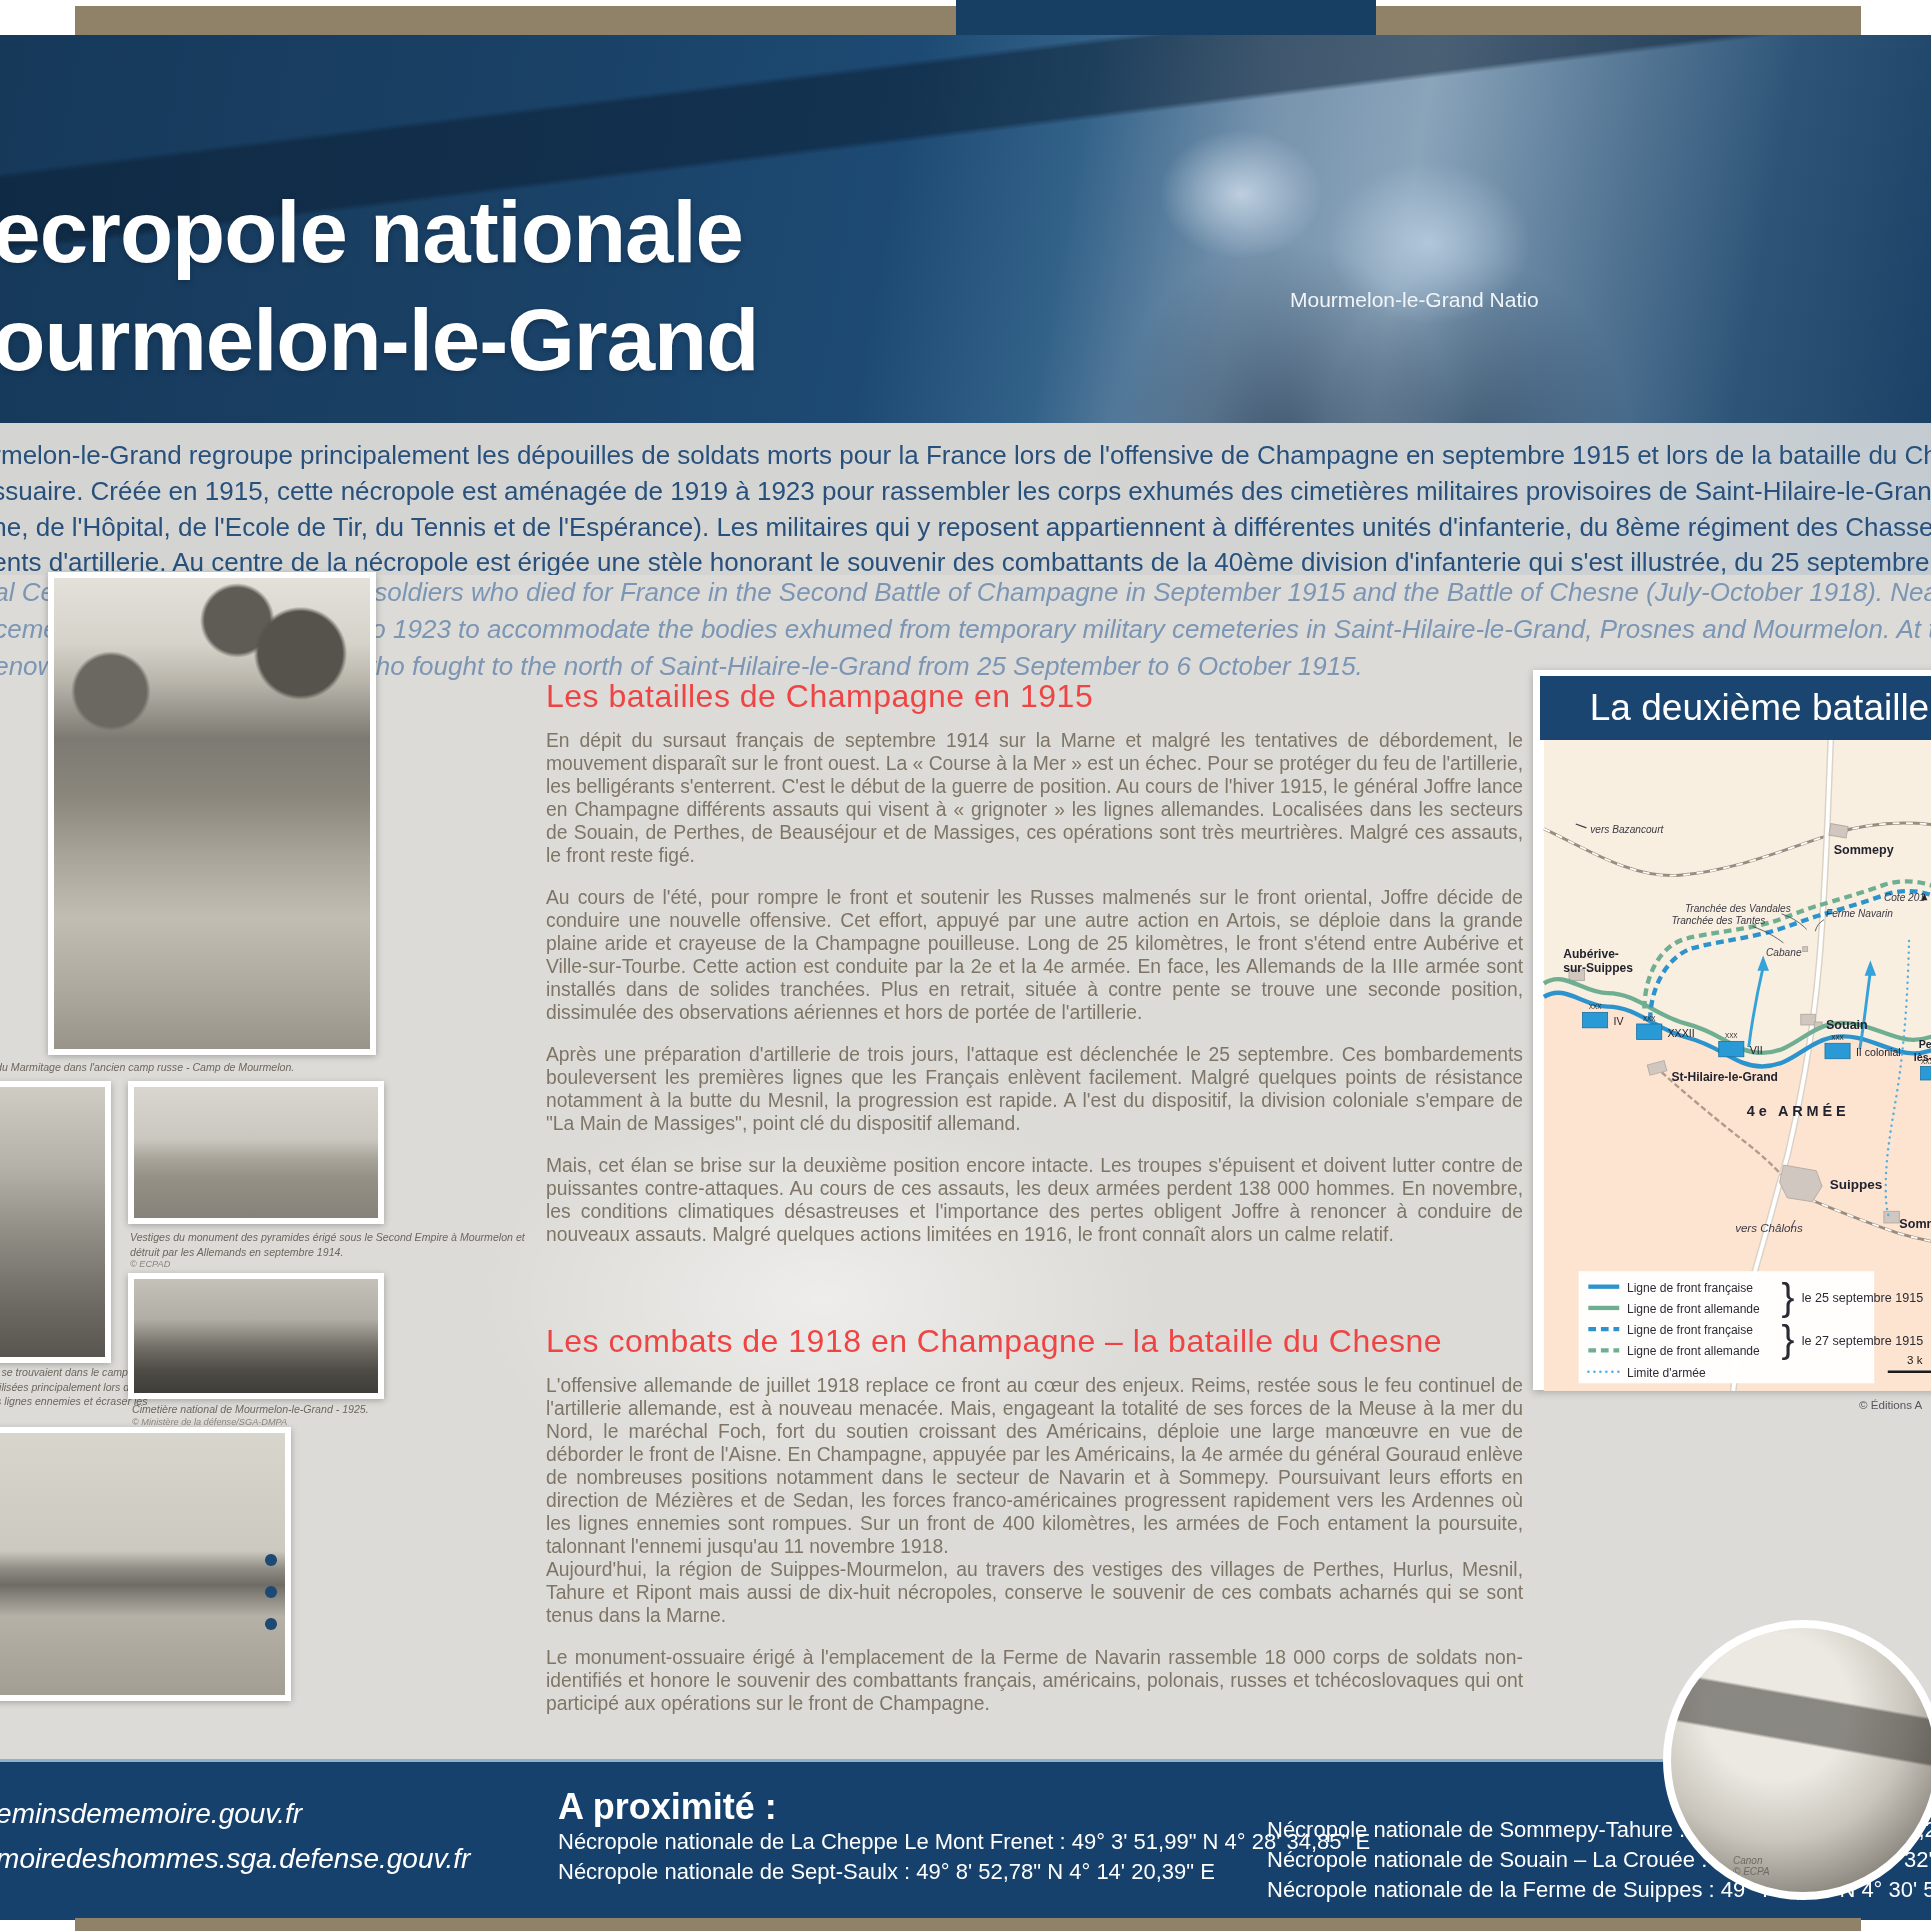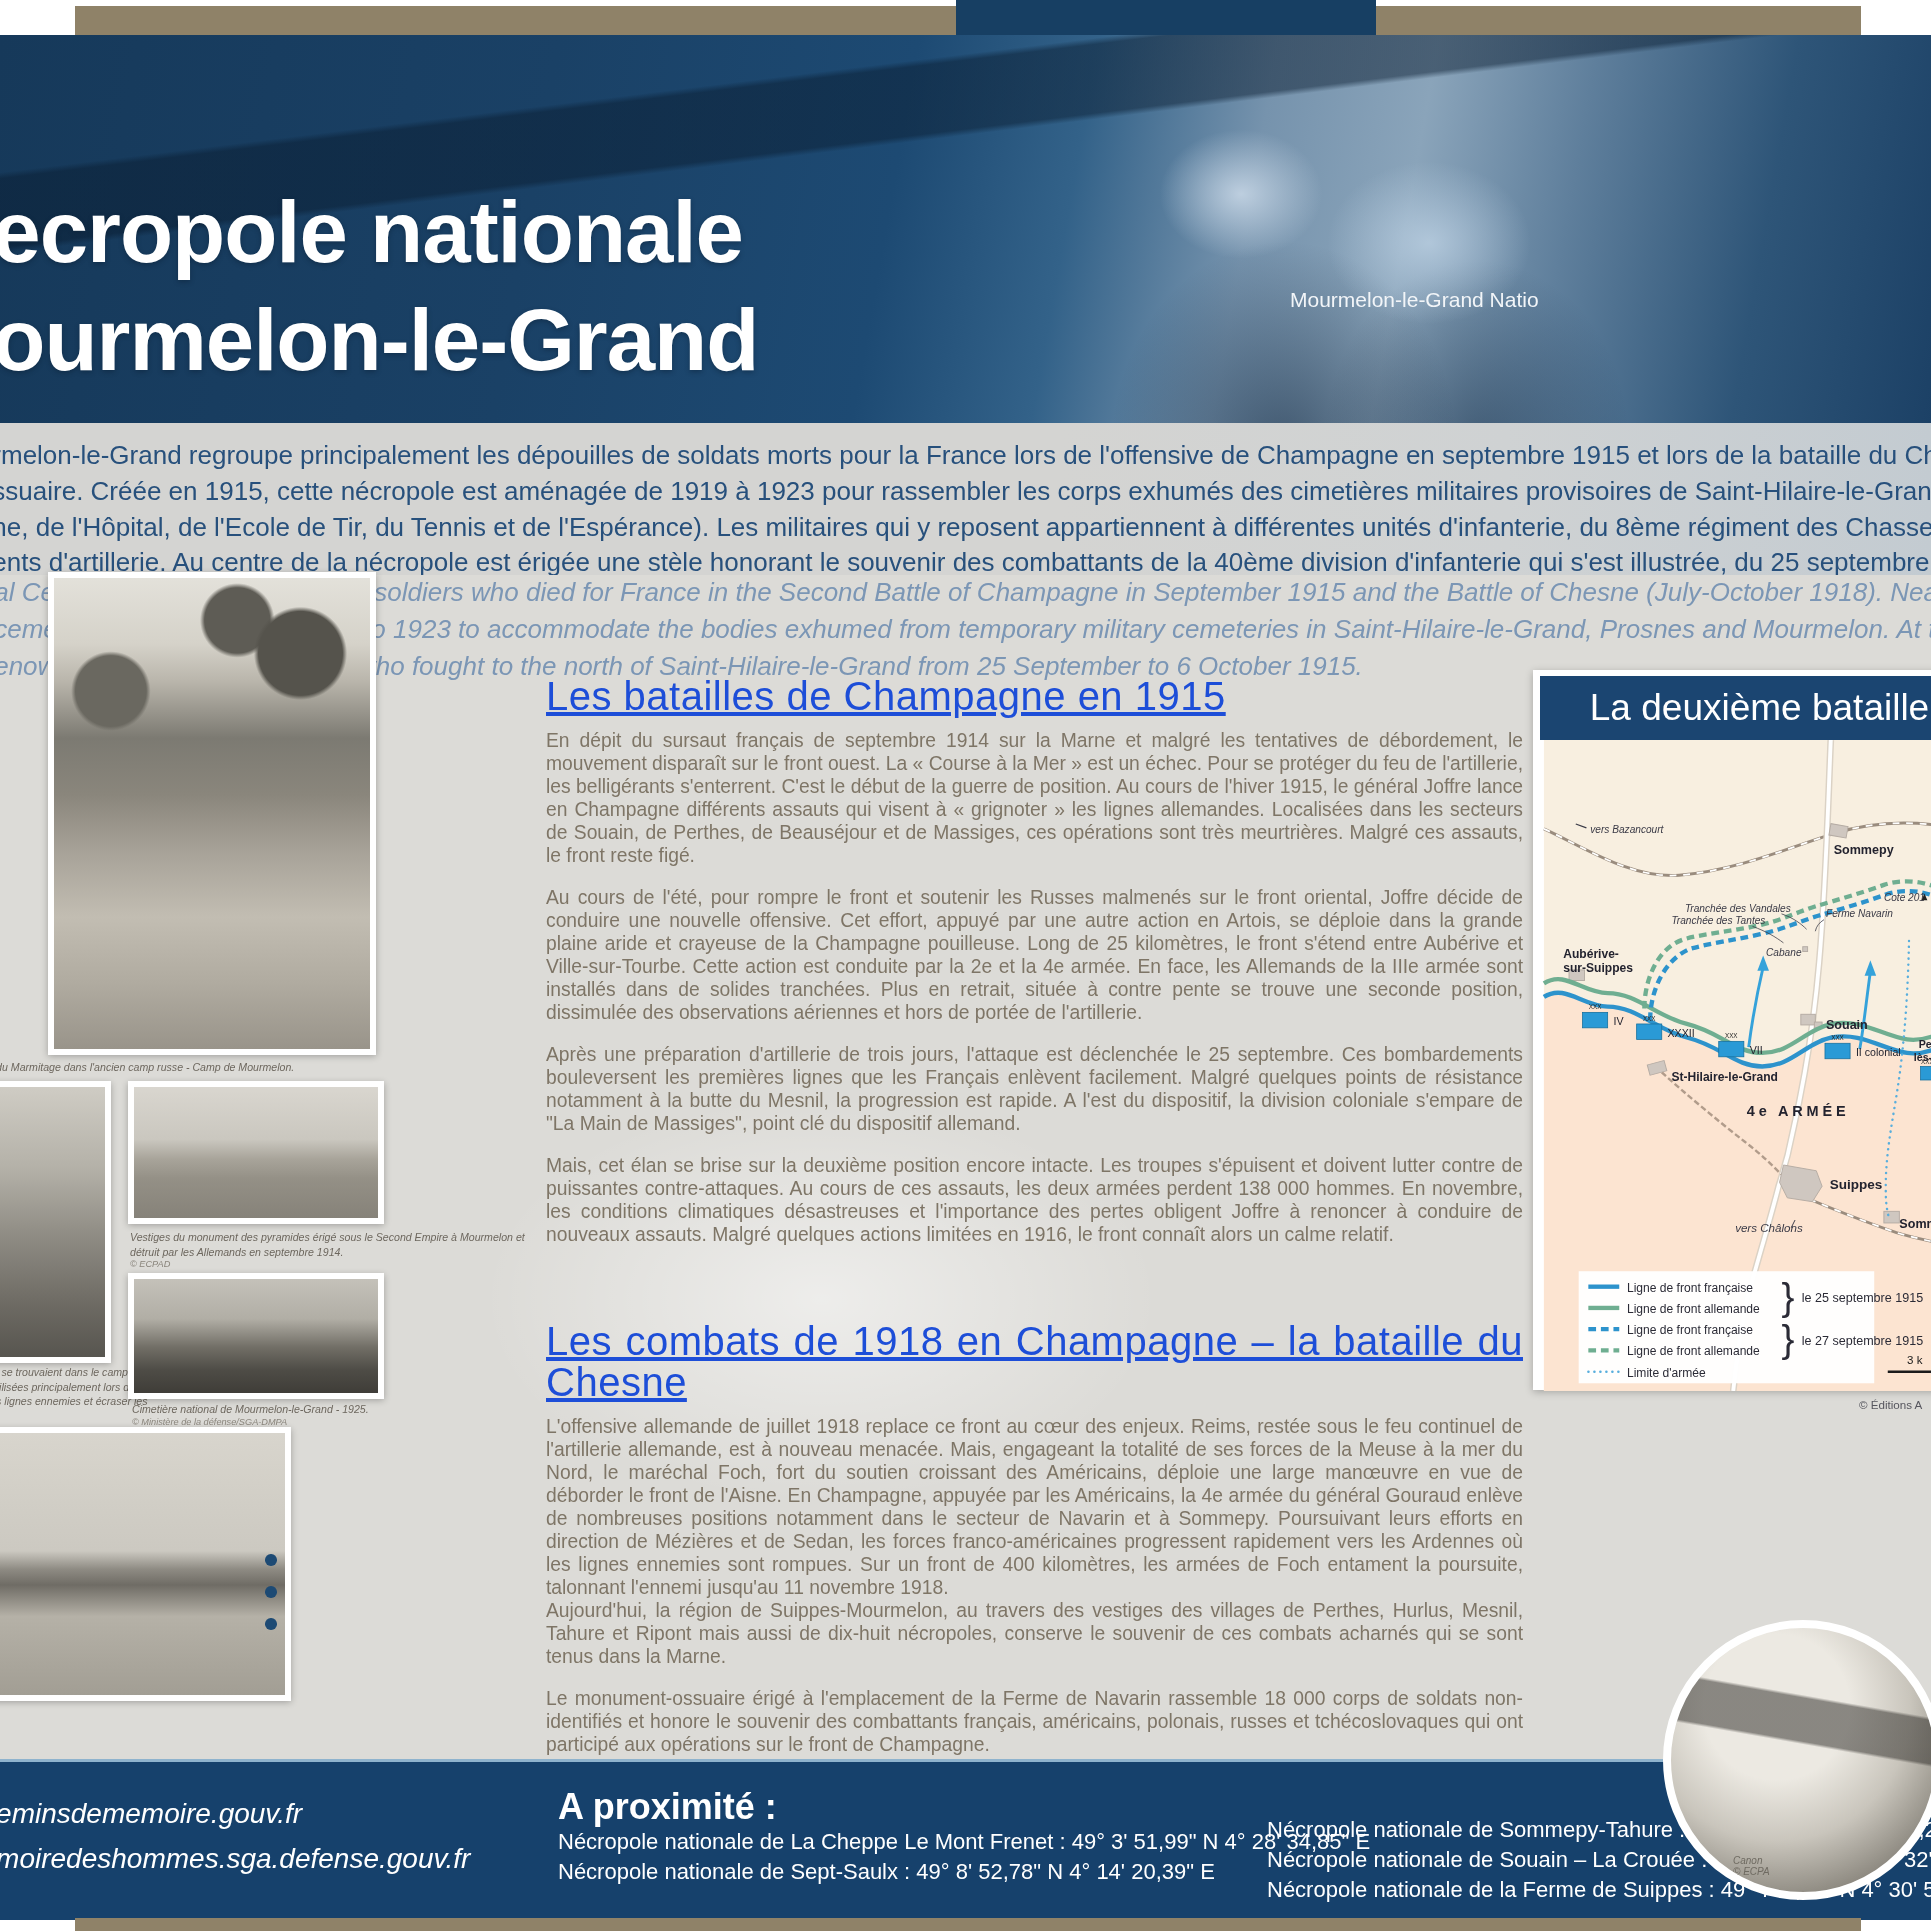--- a/index.html
+++ b/index.html
@@ -35,21 +35,21 @@
   
   .content-bg{left:0;top:575px;width:1931px;height:1184px;
     background:
       radial-gradient(ellipse 483px 290px at 821px 724px, rgba(255,255,255,.5), rgba(255,255,255,0) 70%),
       radial-gradient(ellipse 406px 367px at 290px 1448px, rgba(110,110,105,.10), rgba(110,110,105,0) 70%),
       radial-gradient(ellipse 406px 406px at 1303px 1593px, rgba(120,118,110,.12), rgba(120,118,110,0) 70%),
       #dcdbd7;}
 
   
   .articles{width:977px;color:#7e7566;font-size:19.3px;line-height:23px;text-align:justify;}
-  .articles h2{margin:0 0 11.6px 0;font-size:40px;line-height:41px;font-weight:400;color:#1d4ed8;letter-spacing:0.5px;text-decoration:underline;}
+  .articles h2{margin:0 0 11.6px 0;font-size:32px;line-height:41px;font-weight:400;color:#ef4444;letter-spacing:0.5px;}
   .articles p{margin:0 0 19.3px 0;}
   .articles p.tight{margin:0;}
 
   
   .ph{border:6.8px solid #fff;box-shadow:0 1.9px 6.8px rgba(0,0,0,.28);box-sizing:border-box;}
   .cap{font-size:10.6px;line-height:14.5px;font-style:italic;color:#6d675e;}
   .cap-credit{font-size:9.2px;color:#8a857c;font-style:italic;}
   .dot{position:absolute;width:11.6px;height:11.6px;border-radius:50%;background:#1d4a74;}
 
   

